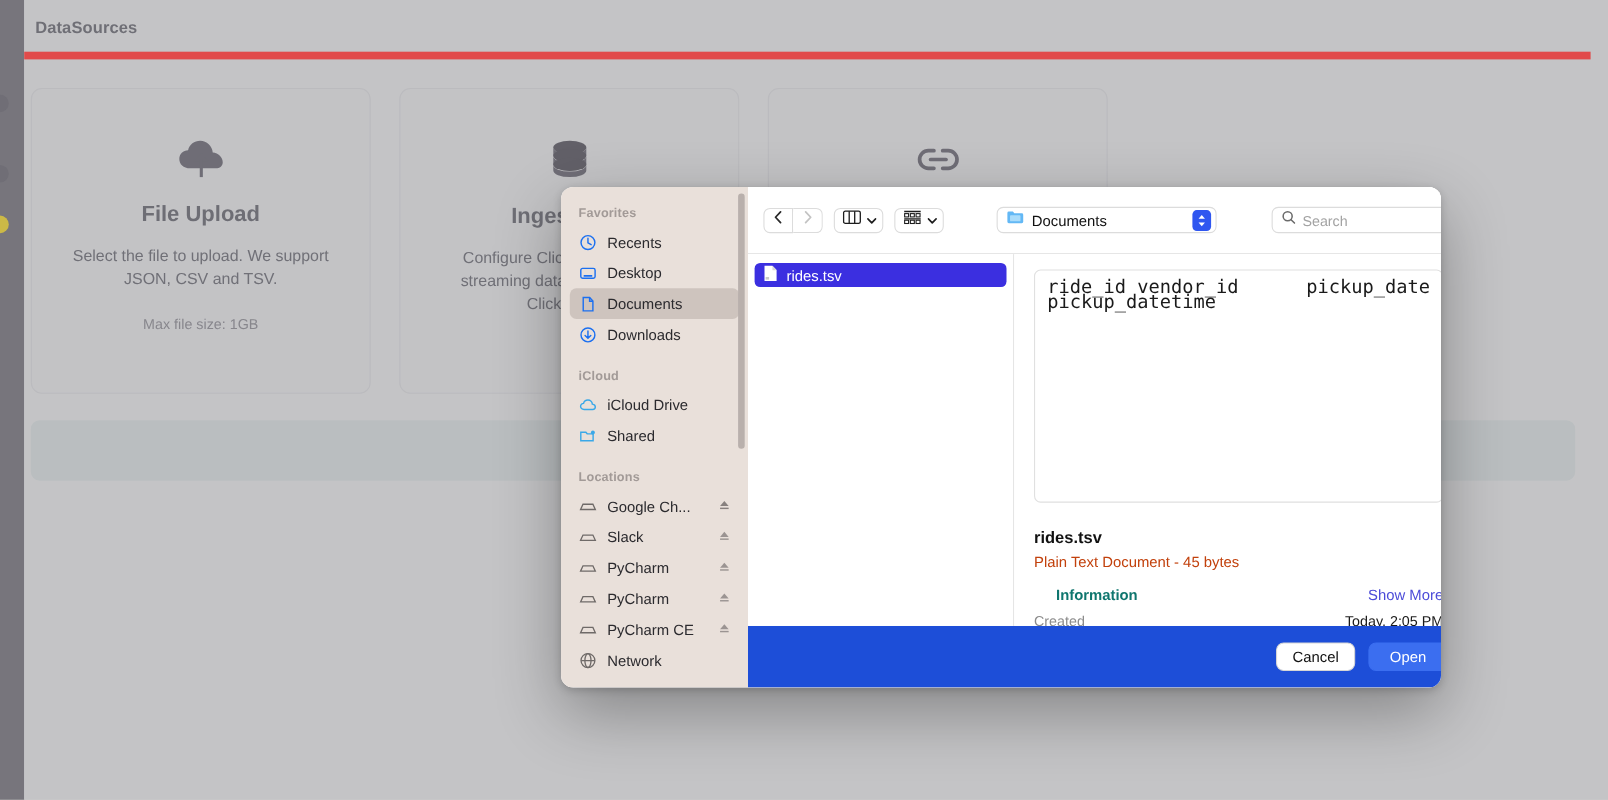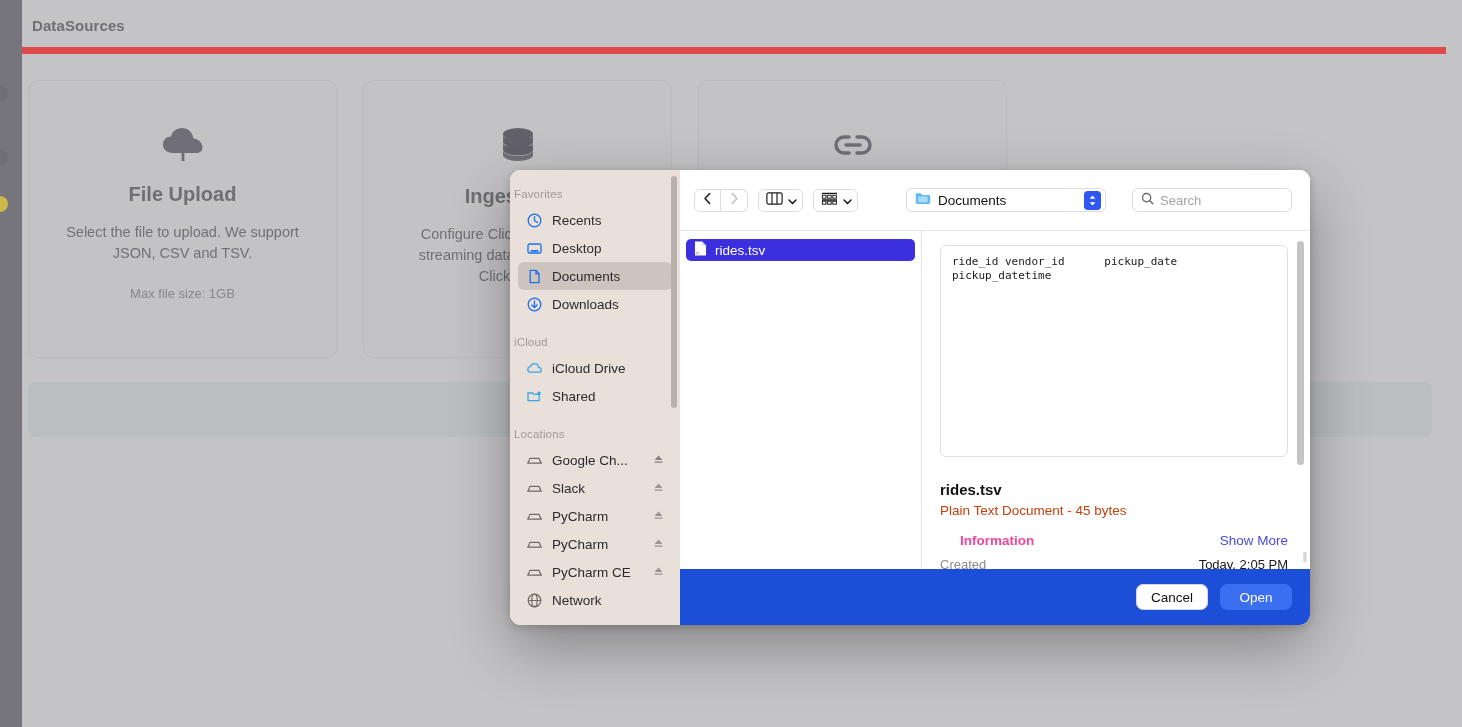--- a/index.html
+++ b/index.html
@@ -93,22 +93,22 @@
 
   
   .fsidebar {
     width: 170px; flex: none;
     background: #e9e0da;
     padding: 18px 0 0 0;
     position: relative;
     overflow: hidden;
   }
   .sb-group-label {
-    font-size: 11.5px; font-weight: normal; color: #a29a97;
-    padding: 0 0 6px 4px; letter-spacing: .15px;
+    font-size: 11.5px; font-weight: bold; color: #a29a97;
+    padding: 0 0 6px 16px; letter-spacing: .15px;
   }
   .sb-group-label.spaced { padding-top: 18px; }
   .sb-item {
     height: 28px; margin: 0 8px; border-radius: 6px;
     display: flex; align-items: center; gap: 9px;
     padding-left: 8px; font-size: 13.5px; color: #2b2a2e;
     position: relative;
   }
   .sb-item.selected { background: #cec4be; }
   .sb-ico { width: 17px; height: 17px; flex: none; display: block; }
@@ -195,31 +195,31 @@
   .preview {
     flex: 1; background: #fff; position: relative;
     padding: 14px 22px 0 18px;
     overflow: hidden;
   }
   .preview-box {
     height: 212px;
     border: 1px solid #e0e0e0; border-radius: 6px;
     padding: 9px 11px;
     font-family: "DejaVu Sans Mono", "Liberation Mono", monospace;
-    font-size: 11px; line-height: 13.5px; color: #1a1a1a;
+    font-size: 17px; line-height: 13.5px; color: #1a1a1a;
     white-space: pre;
   }
   .info-title {
     margin-top: 24px; font-size: 15px; font-weight: bold; color: #111;
   }
   .info-sub { margin-top: 5px; font-size: 13.5px; color: #c2410c; }
   .info-head {
     margin-top: 15px; display: flex; align-items: baseline; justify-content: space-between;
   }
-  .info-head b { font-size: 13.5px; color: #ec4899; padding-left: 20px; }
+  .info-head b { font-size: 13.5px; color: #0f766e; padding-left: 20px; }
   .show-more { font-size: 13.5px; color: #4b4bd8; }
   .info-row {
     margin-top: 9px; display: flex; align-items: baseline; justify-content: space-between;
     font-size: 13px;
   }
   .info-row .k { color: #8b8b8b; }
   .info-row .v { color: #1a1a1a; font-weight: normal; }
 
   .pv-scroll {
     position: absolute; right: 6px; top: 10px;

